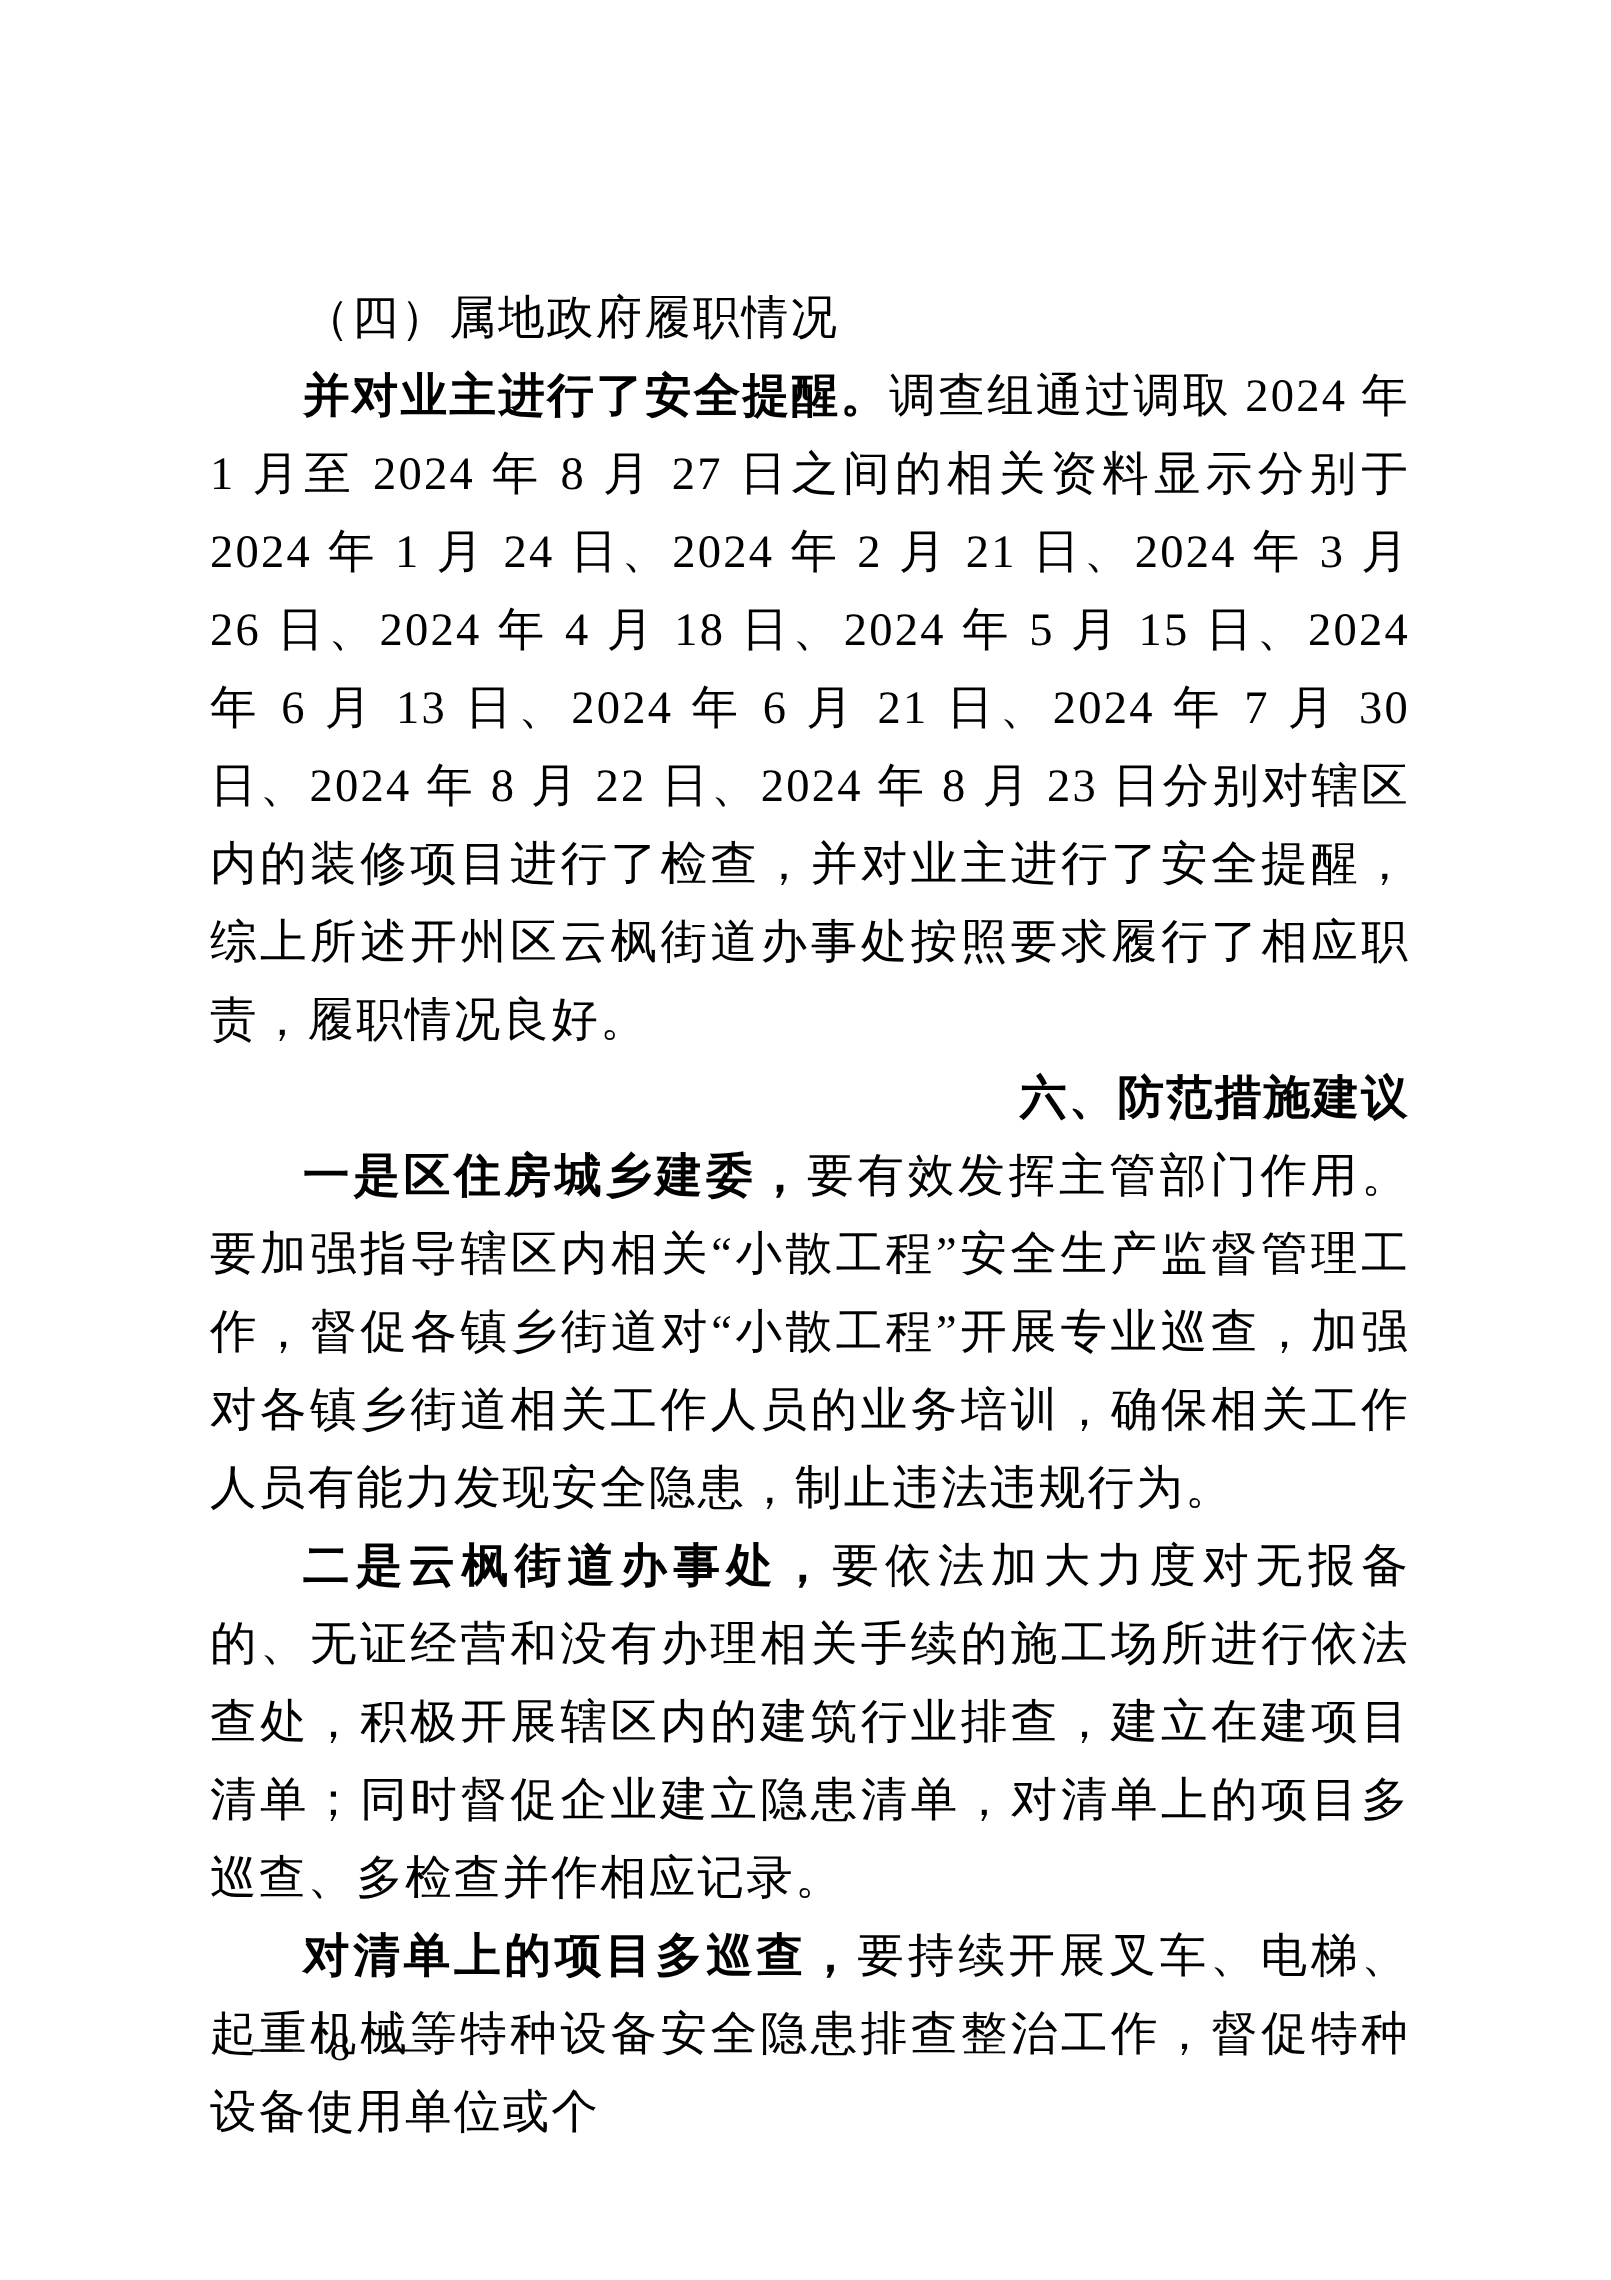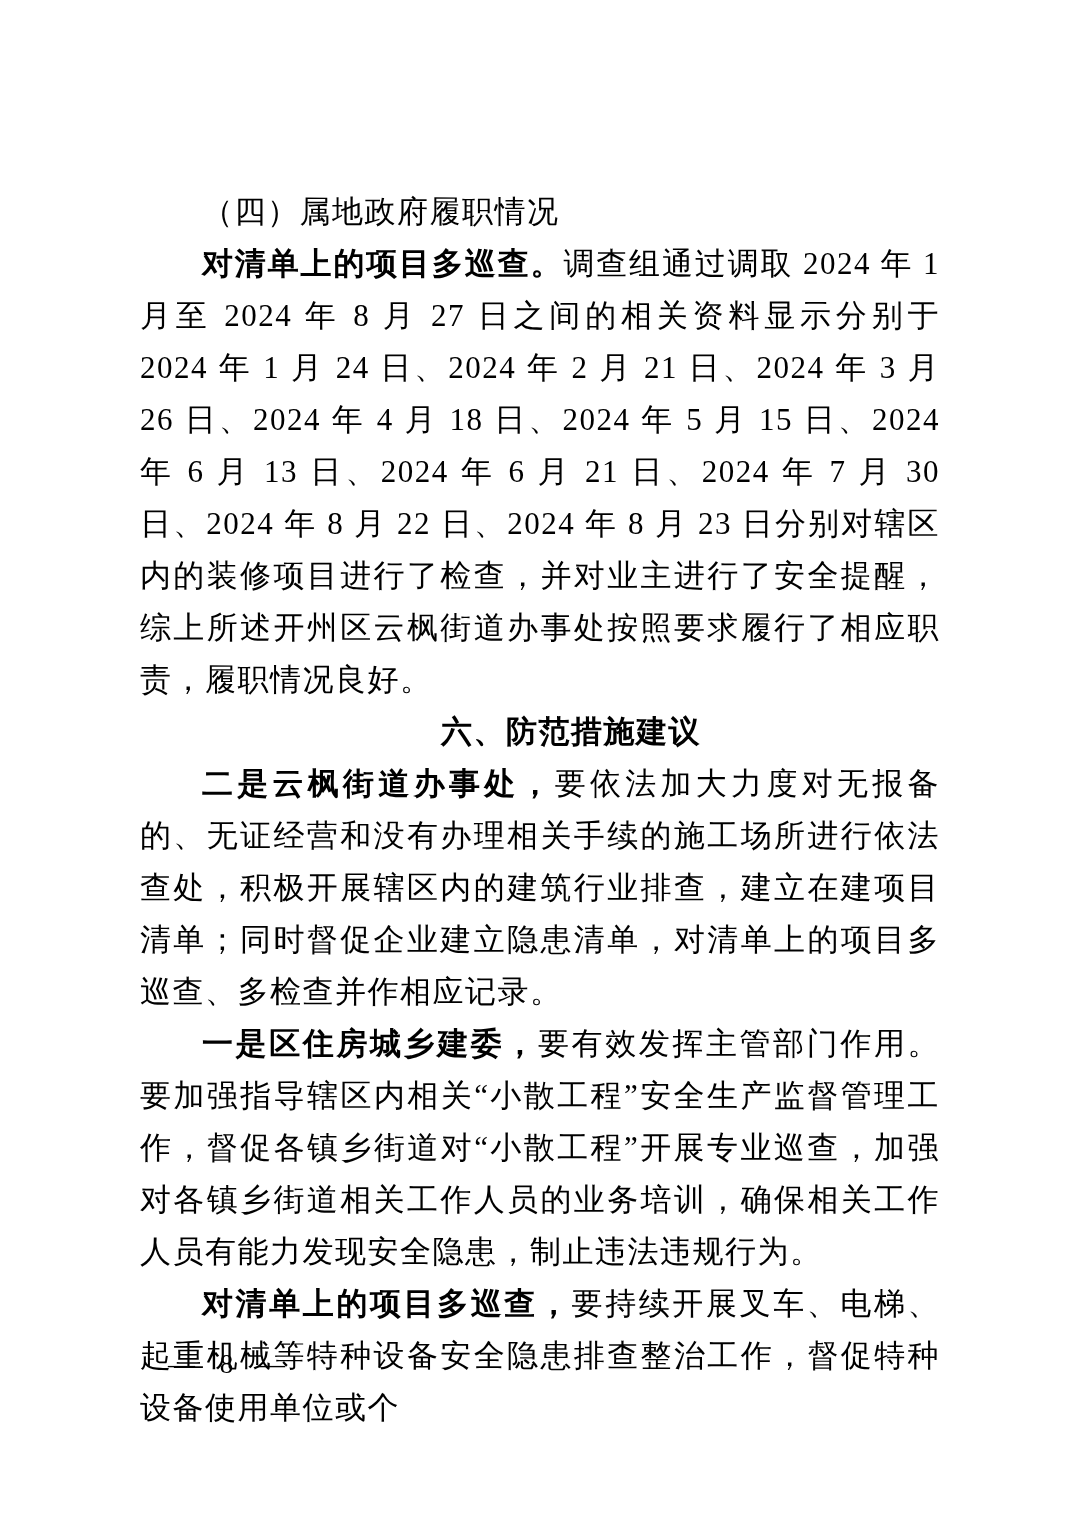--- a/index.html
+++ b/index.html
@@ -31,21 +31,21 @@
     letter-spacing: 1.5px;
     color: #000000;
   }
   .para.subheading-kaiti {
     font-weight: 500;
     text-align: left;
   }
   .para.heading-hei {
     font-family: "Liberation Sans", "DejaVu Sans", sans-serif;
     font-weight: 700;
-    text-align: center;
+    text-align: right;
   }
   .para .lead {
     font-weight: 700;
   }
   .footer {
     position: absolute;
     left: 168px;
     top: 1344px;
     font-size: 27px;
     line-height: 40px;
@@ -54,22 +54,22 @@
     color: #000000;
     font-family: "Liberation Serif", "DejaVu Serif", serif;
   }
 </style>
 </head>
 <body>
 
 <div class="page">
   <main class="content">
       <p class="para subheading-kaiti"><span>（四）属地政府履职情况</span></p>
-      <p class="para body"><strong class="lead">对清单上的项目多巡查。</strong><span>调查组通过调取 2024 年 1 月至 2024 年 8 月 27 日之间的相关资料显示分别于 2024 年 1 月 24 日、2024 年 2 月 21 日、2024 年 3 月 26 日、2024 年 4 月 18 日、2024 年 5 月 15 日、2024 年 6 月 13 日、2024 年 6 月 21 日、2024 年 7 月 30 日、2024 年 8 月 22 日、2024 年 8 月 23 日分别对辖区内的装修项目进行了检查，并对业主进行了安全提醒，综上所述开州区云枫街道办事处按照要求履行了相应职责，履职情况良好。</span></p>
+      <p class="para body"><strong class="lead">并对业主进行了安全提醒。</strong><span>调查组通过调取 2024 年 1 月至 2024 年 8 月 27 日之间的相关资料显示分别于 2024 年 1 月 24 日、2024 年 2 月 21 日、2024 年 3 月 26 日、2024 年 4 月 18 日、2024 年 5 月 15 日、2024 年 6 月 13 日、2024 年 6 月 21 日、2024 年 7 月 30 日、2024 年 8 月 22 日、2024 年 8 月 23 日分别对辖区内的装修项目进行了检查，并对业主进行了安全提醒，综上所述开州区云枫街道办事处按照要求履行了相应职责，履职情况良好。</span></p>
       <p class="para heading-hei"><span>六、防范措施建议</span></p>
+      <p class="para body"><strong class="lead">一是区住房城乡建委，</strong><span>要有效发挥主管部门作用。要加强指导辖区内相关“小散工程”安全生产监督管理工作，督促各镇乡街道对“小散工程”开展专业巡查，加强对各镇乡街道相关工作人员的业务培训，确保相关工作人员有能力发现安全隐患，制止违法违规行为。</span></p>
       <p class="para body"><strong class="lead">二是云枫街道办事处，</strong><span>要依法加大力度对无报备的、无证经营和没有办理相关手续的施工场所进行依法查处，积极开展辖区内的建筑行业排查，建立在建项目清单；同时督促企业建立隐患清单，对清单上的项目多巡查、多检查并作相应记录。</span></p>
-      <p class="para body"><strong class="lead">一是区住房城乡建委，</strong><span>要有效发挥主管部门作用。要加强指导辖区内相关“小散工程”安全生产监督管理工作，督促各镇乡街道对“小散工程”开展专业巡查，加强对各镇乡街道相关工作人员的业务培训，确保相关工作人员有能力发现安全隐患，制止违法违规行为。</span></p>
       <p class="para body"><strong class="lead">对清单上的项目多巡查，</strong><span>要持续开展叉车、电梯、起重机械等特种设备安全隐患排查整治工作，督促特种设备使用单位或个</span></p>
     </main>
   <footer class="footer">
     <span>— 8 —</span>
   </footer>
 </div>
 
 </body></html>

